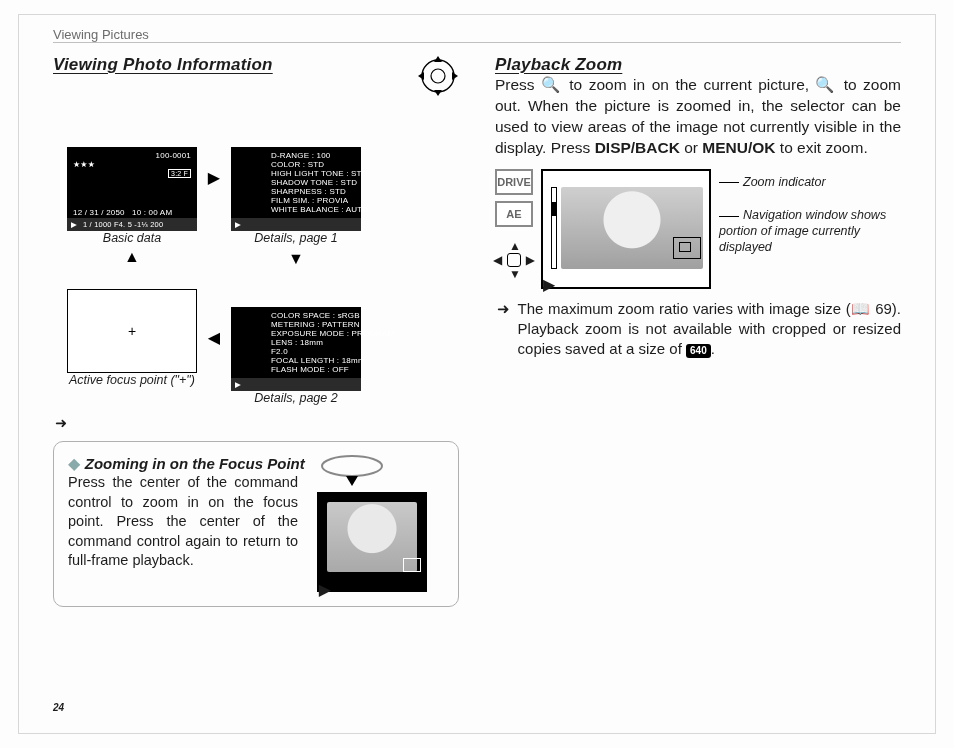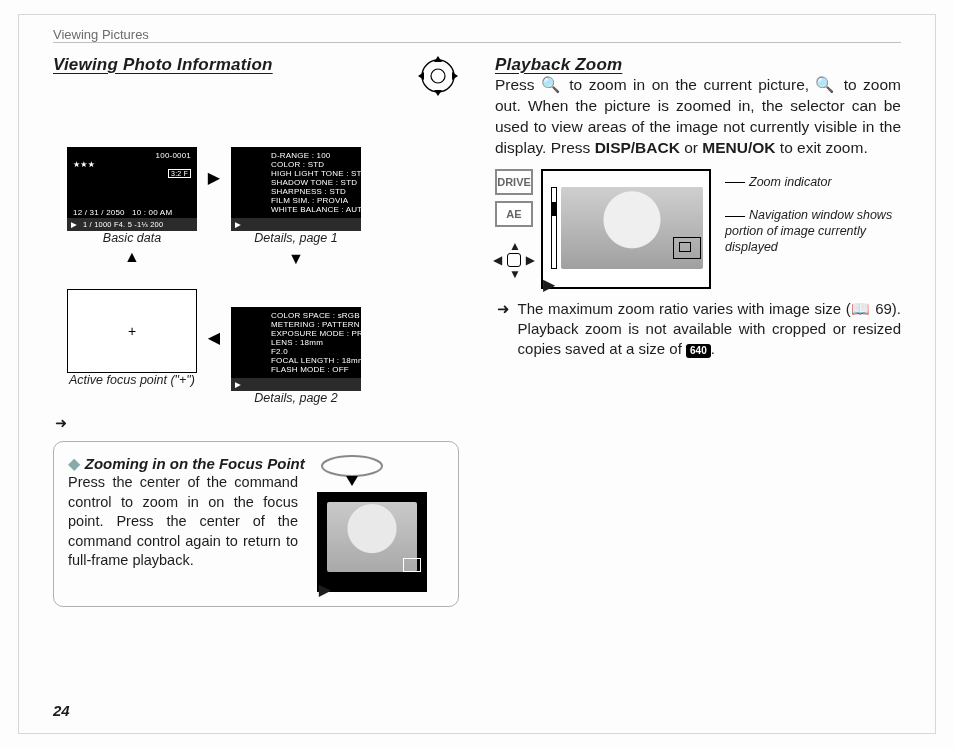--- a/index.html
+++ b/index.html
@@ -91,22 +91,22 @@
     background:
       radial-gradient(circle at 50% 38%, #e9e9e9 0 24px, transparent 25px),
       linear-gradient(#c9c9c9,#a9a9a9);
     border-radius:2px;
   }
   .thumb .mini {
     position:absolute; right:4px; bottom:18px;
     width:18px; height:14px; border:1px solid #fff;
   }
   .pagefoot {
-    position:absolute; left:34px; bottom:14px;
-    font-weight:700; font-style:italic; font-size:15px;
+    position:absolute; left:34px; bottom:20px;
+    font-weight:700; font-style:italic; font-size:10px;
   }
   
   .zoom-ill {
     display:flex; align-items:flex-start; gap:8px;
     margin:10px 0 8px 0;
   }
   .dial-col { display:flex; flex-direction:column; gap:6px; align-items:center; }
   .dial-box {
     width:38px; height:26px; border:2px solid #8a8a8a; border-radius:0;
     font-size:11px; font-weight:700; display:flex; justify-content:center; align-items:center;
@@ -137,21 +137,21 @@
   .zoom-frame .nav {
     position:absolute; right:8px; bottom:28px; width:28px; height:22px;
     border:1px solid #000;
   }
   .zoom-frame .nav .inner{
     position:absolute; left:5px; top:4px; width:12px; height:10px; border:1px solid #000;
   }
   .z-label {
     font-style:italic; font-size:12.5px; line-height:1.25;
   }
-  .z-labels { display:flex; flex-direction:column; gap:18px; padding-top:6px;margin-left:6px; }
+  .z-labels { display:flex; flex-direction:column; gap:18px; padding-top:6px; }
   .leader { width:20px; border-top:1px solid #000; display:inline-block; vertical-align:middle; margin-right:4px;}
   .pill {
     display:inline-block; background:#000; color:#fff;
     font-size:10px; font-weight:700; padding:0 4px; border-radius:3px;
     vertical-align: baseline;
   }
   .mag { font-weight:700; }
   .dial-svg { width:42px; height:42px; }
 </style>
 </head>

